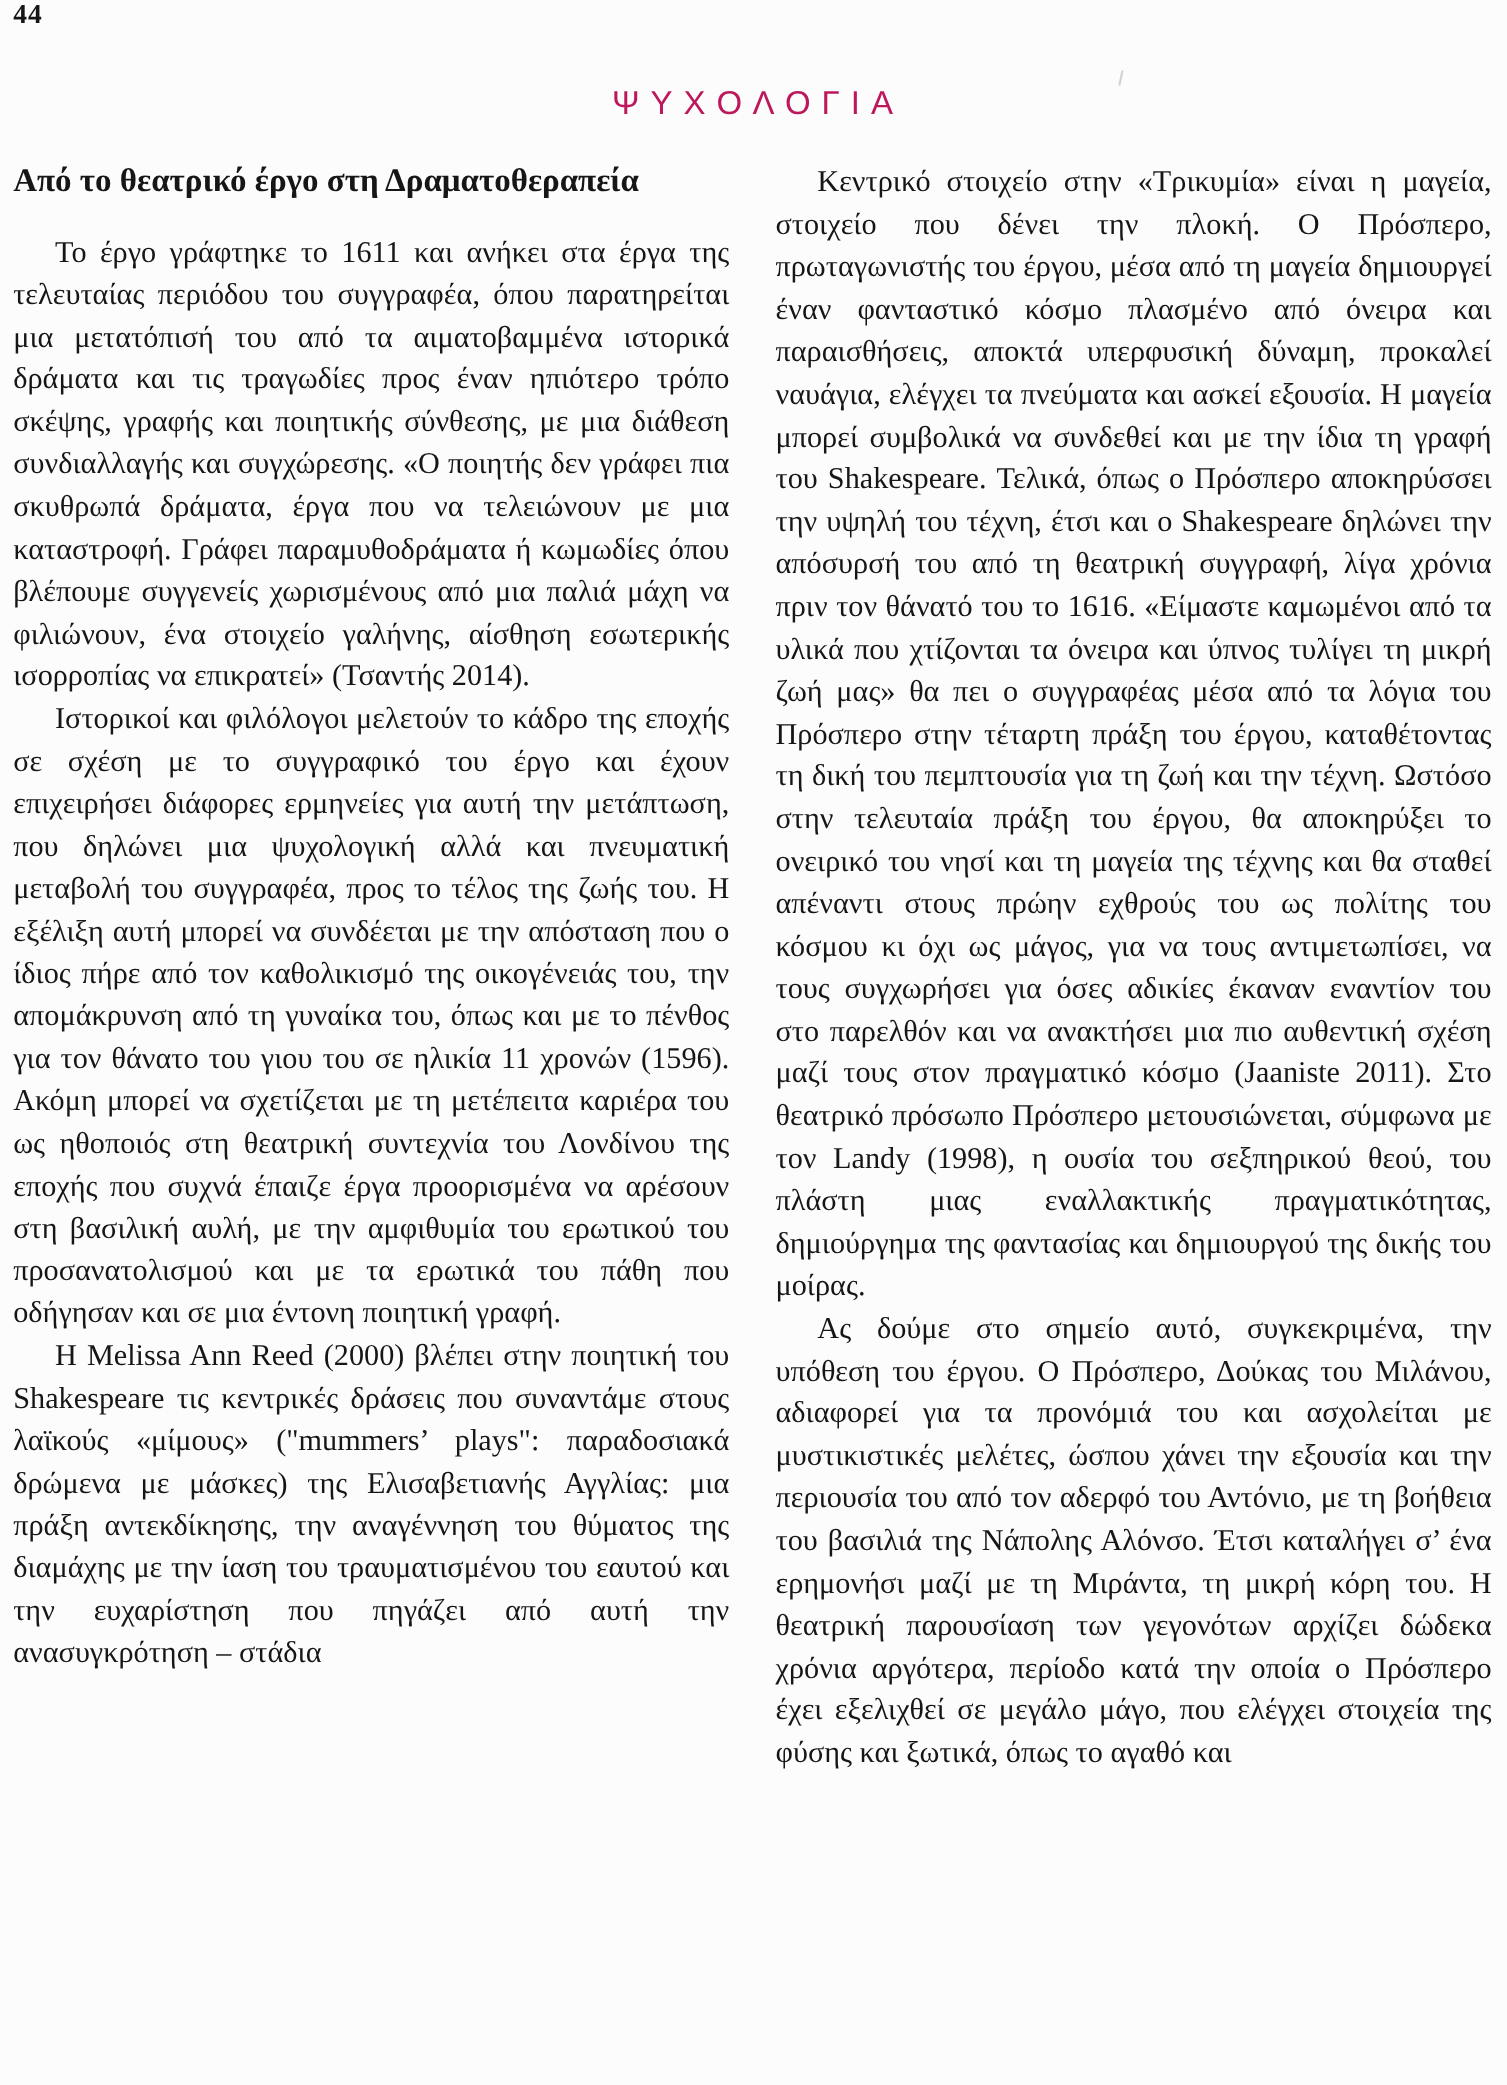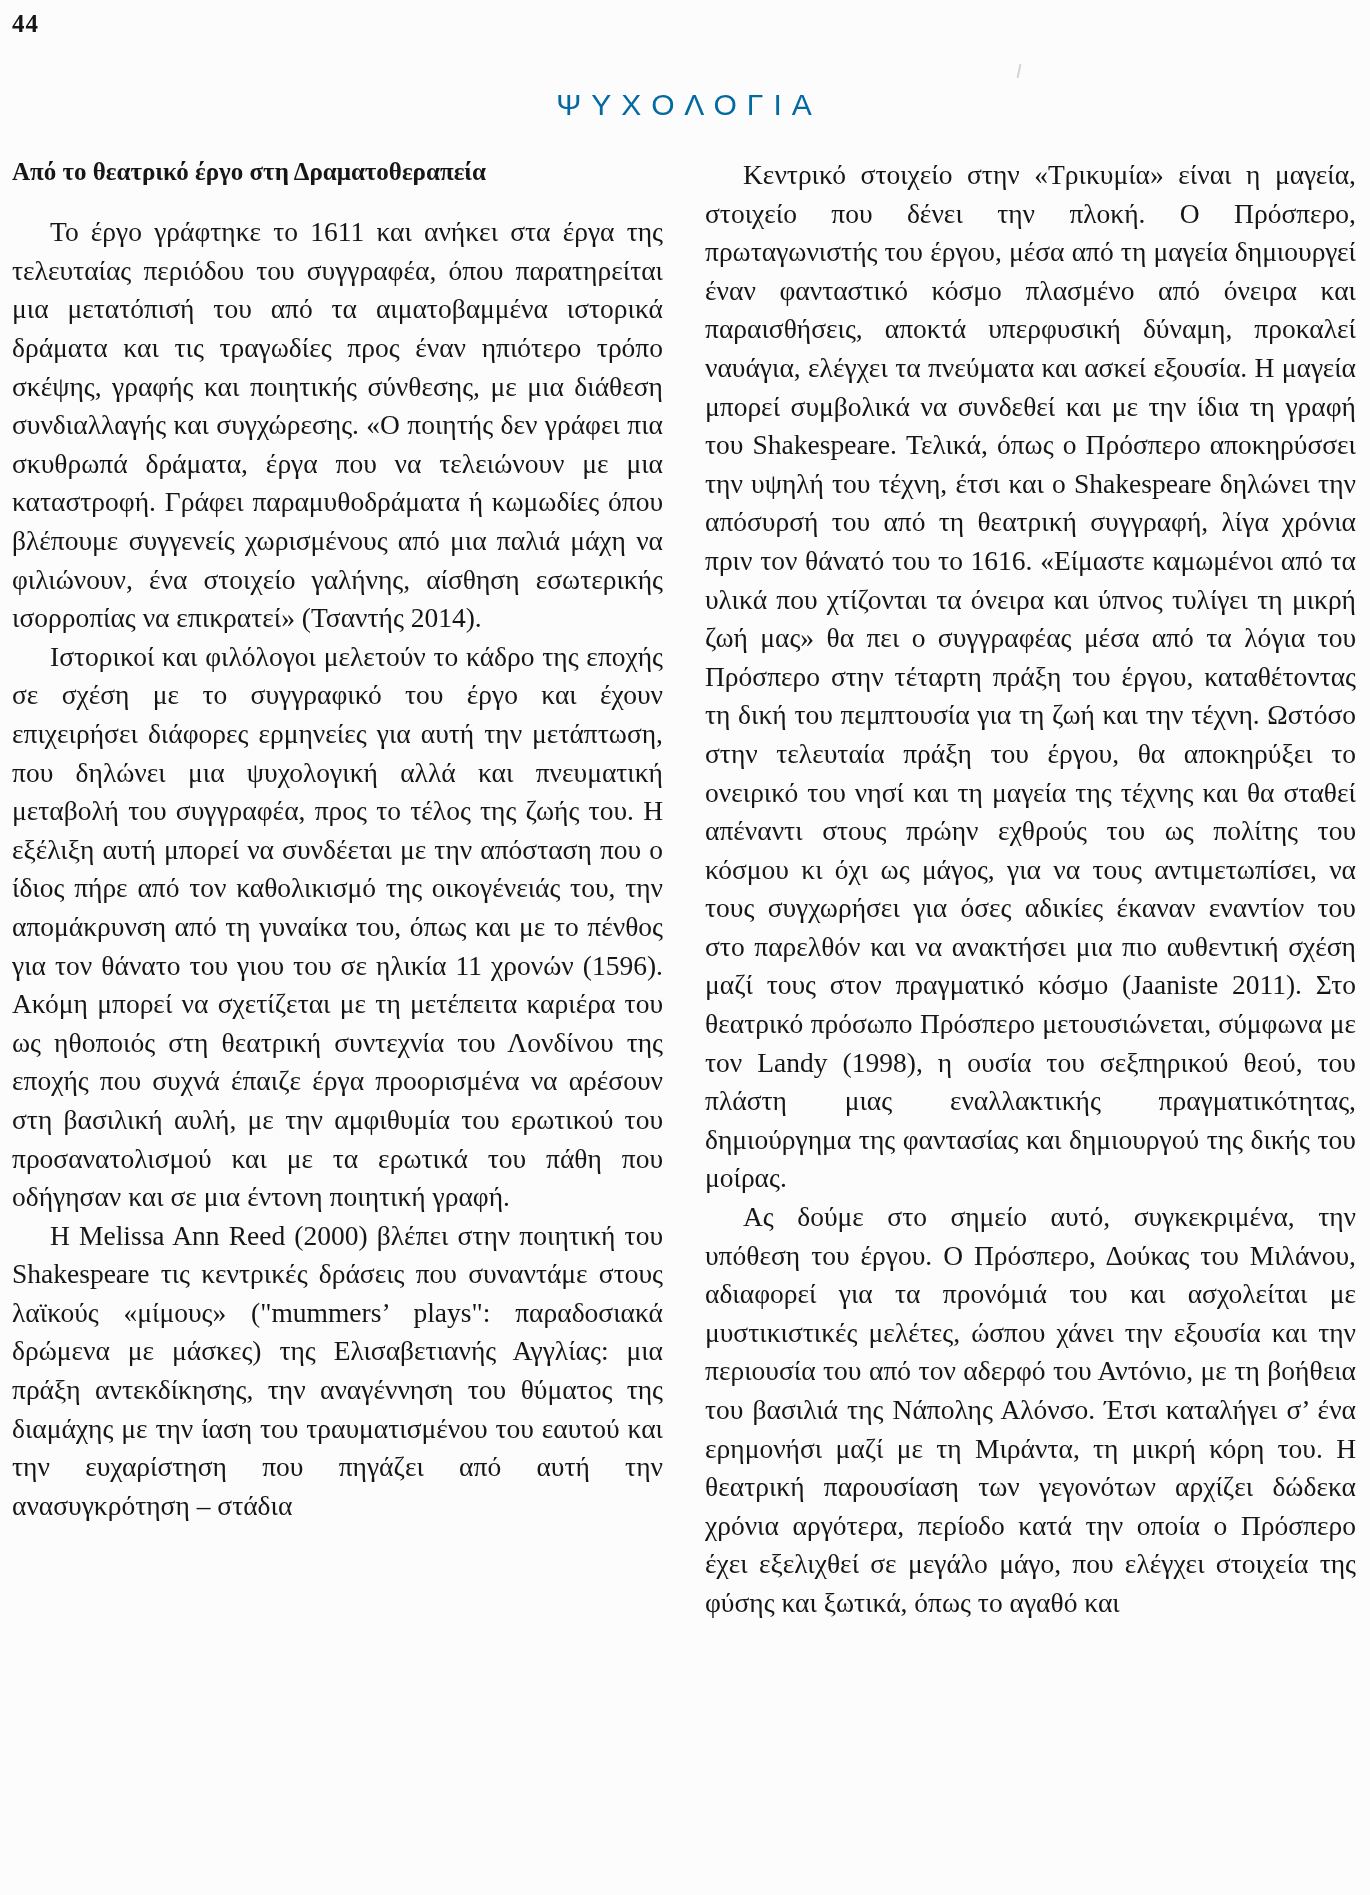--- a/index.html
+++ b/index.html
@@ -9,21 +9,21 @@
   }
   body {
     width: 1370px;
     height: 1895px;
     overflow: hidden;
     font-family: "Liberation Serif", "DejaVu Serif", serif;
     color: #161616;
     position: relative;
   }
   .page {
-    padding: 10px 14px 0 12px;
+    padding: 0 14px 0 12px;
     box-sizing: border-box;
     width: 100%;
     height: 100%;
   }
   .page-header {
     display: flex;
     justify-content: space-between;
     align-items: baseline;
     font-size: 25px;
   }
@@ -38,34 +38,34 @@
     font-weight: 400;
   }
   .section-heading {
     margin-top: 50px;
     text-align: center;
     font-family: "Liberation Sans", "DejaVu Sans", sans-serif;
     font-weight: 400;
     font-size: 30px;
     letter-spacing: 10px;
     padding-left: 10px;
-    color: #0369a1;
+    color: #be185d;
   }
   .columns {
     display: flex;
     gap: 42px;
     margin-top: 34px;
   }
   .col {
     flex: 1 1 0;
     min-width: 0;
   }
   .article-title {
     margin: 0 0 26px 0;
-    font-size: 25px;
+    font-size: 30px;
     font-weight: 700;
     line-height: 1.25;
   }
   p.para {
     margin: 0;
     font-size: 27.5px;
     line-height: 38.6px;
     text-align: justify;
     text-indent: 38px;
   }

